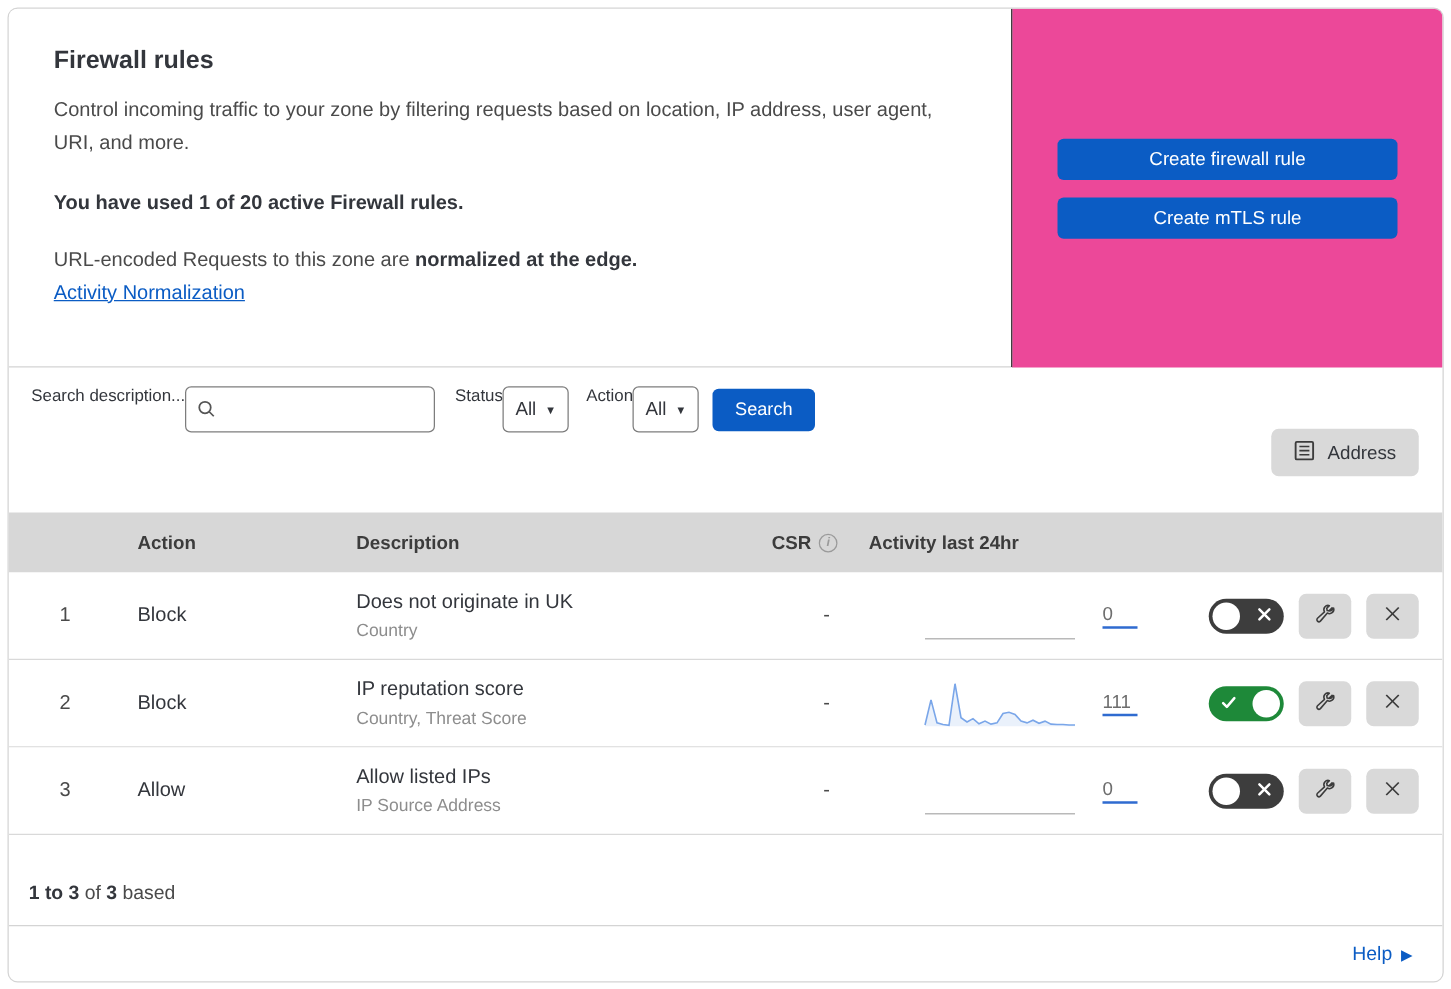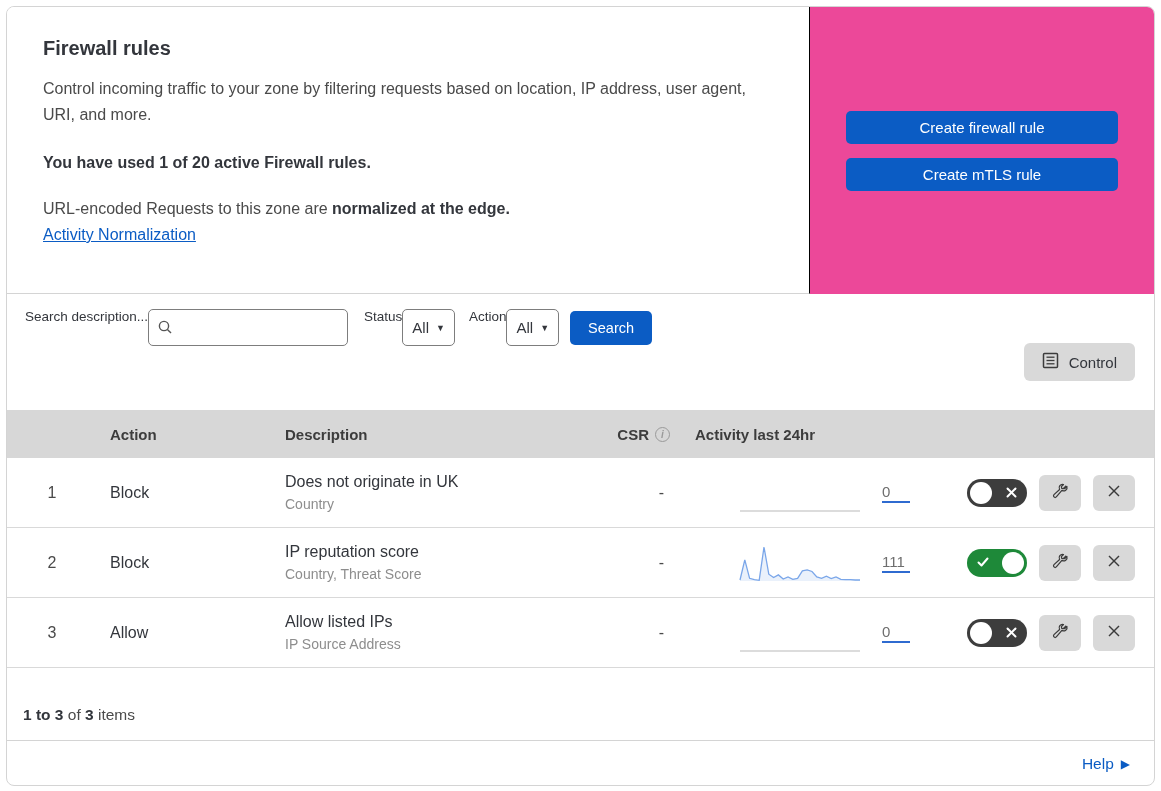--- a/index.html
+++ b/index.html
@@ -143,21 +143,21 @@
     </div>
     <button class="btn-ordering">
       <span>
         <svg width="17" height="17" viewBox="0 0 17 17">
             <rect x="1.5" y="1.5" width="14" height="14" rx="1" fill="none" stroke="#3c3c3c" stroke-width="1.5"></rect>
             <line x1="4.5" y1="5.2" x2="12.5" y2="5.2" stroke="#3c3c3c" stroke-width="1.3"></line>
             <line x1="4.5" y1="8.5" x2="12.5" y2="8.5" stroke="#3c3c3c" stroke-width="1.3"></line>
             <line x1="4.5" y1="11.8" x2="12.5" y2="11.8" stroke="#3c3c3c" stroke-width="1.3"></line>
           </svg>
       </span>
-      <span>Control</span>
+      <span>Address</span>
     </button>
   </div>
 
   <div class="tbl-header">
     <div></div>
     <div class="hc">Action</div>
     <div class="hc">Description</div>
     <div class="hc hc-csr">
       <span>CSR</span>
       <span class="info-ico">i</span>
@@ -268,21 +268,21 @@
       <button class="icon-btn">
         <span><svg width="16" height="16" viewBox="0 0 16 16">
               <line x1="3" y1="3" x2="13" y2="13" stroke="#3c3c3c" stroke-width="1.4"></line>
               <line x1="13" y1="3" x2="3" y2="13" stroke="#3c3c3c" stroke-width="1.4"></line>
             </svg></span>
       </button>
     </div>
   </div>
 
   <div class="tbl-footer">
-    <b>1 to 3</b><span> of </span><b>3</b><span> items</span>
+    <b>1 to 3</b><span> of </span><b>3</b><span> based</span>
   </div>
 
   <div class="help-bar">
     <a class="help-link">Help</a>
     <span class="help-arrow">▶</span>
   </div>
 
 </div>
 
 </body></html>

